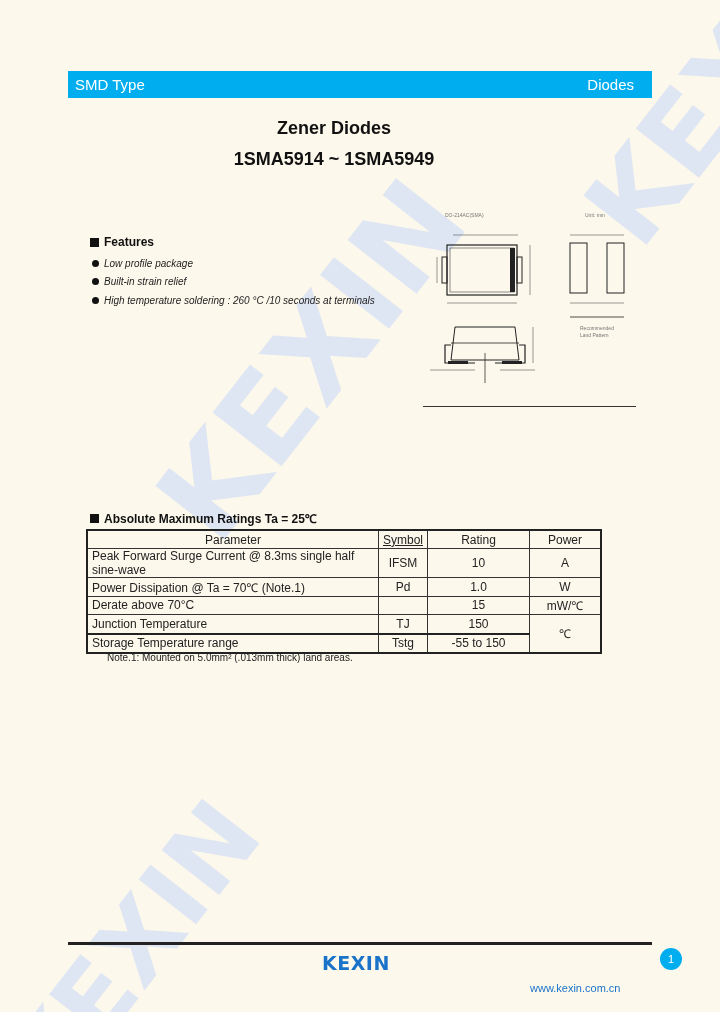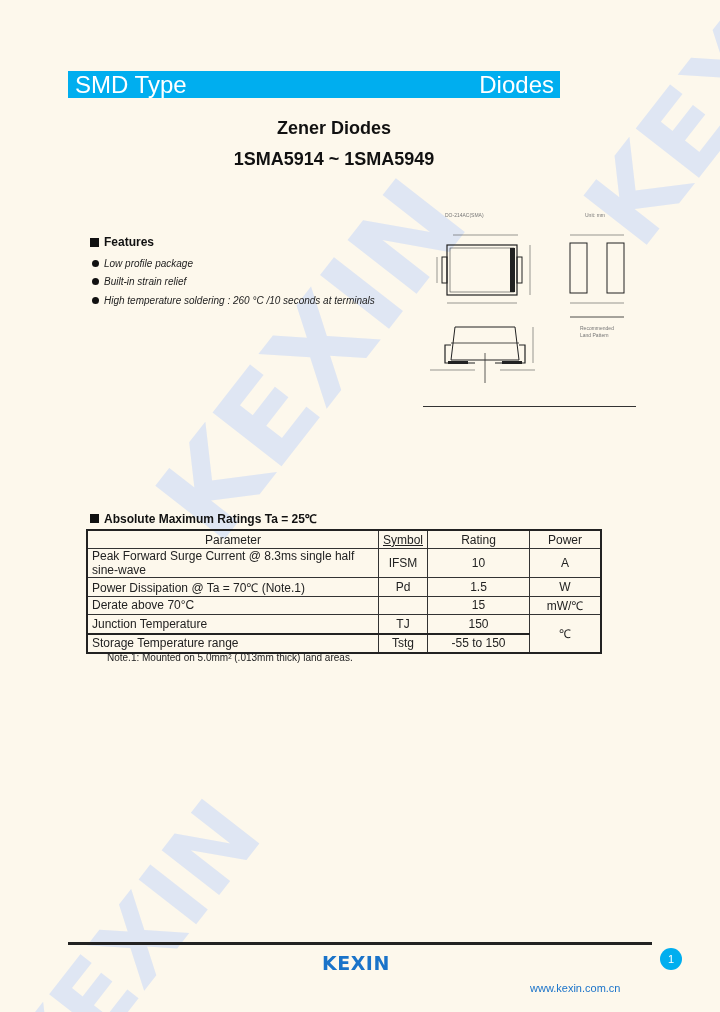--- a/index.html
+++ b/index.html
@@ -3,23 +3,23 @@
   <meta charset="utf-8">
   <style>
     html, body { margin: 0; padding: 0; }
     body {
       width: 720px; height: 1012px; position: relative; overflow: hidden;
       background: #fdf8ec;
       font-family: "Liberation Sans", sans-serif; color: #111;
     }
     .wm { position: absolute; color: #dfe6f3; font-weight: bold; font-family: "DejaVu Sans", sans-serif; white-space: nowrap; pointer-events: none; z-index: 0; }
     .header-bar {
-      position: absolute; left: 68px; top: 71px; width: 492px; height: 27px;
+      position: absolute; left: 68px; top: 71px; width: 584px; height: 27px;
       background: #00aeef; color: #fff; display: flex; justify-content: space-between; align-items: center;
-      font-size: 24px; padding: 0 6px 0 7px; box-sizing: border-box; z-index: 1;
+      font-size: 15px; padding: 0 18px 0 7px; box-sizing: border-box; z-index: 1;
     }
     .title { position: absolute; left: 0; width: 668px; text-align: center; font-weight: bold; font-size: 18px; z-index: 1; }
     .section-h { position: absolute; font-size: 12px; display: flex; align-items: center; z-index: 1; font-weight: bold; }
     .sq { display: inline-block; width: 9px; height: 9px; background: #111; margin-right: 5px; }
     .features { position: absolute; left: 92px; top: 254px; list-style: none; margin: 0; padding: 0; font-size: 10px; z-index: 1; color: #222; font-style: italic; }
     .features li { height: 18.6px; display: flex; align-items: center; }
     .dot { display: inline-block; width: 7px; height: 7px; border-radius: 50%; background: #111; margin-right: 5px; }
     .drawing { position: absolute; left: 415px; top: 205px; width: 225px; height: 200px; z-index: 1; }
     .drawing-line { position: absolute; left: 423px; top: 406px; width: 213px; height: 1px; background: #333; z-index: 1; }
     table.ratings {
@@ -123,21 +123,21 @@
   </tr>
   <tr>
     <td>Peak  Forward Surge Current   @ 8.3ms single half sine-wave</td>
     <td class="c">IFSM</td>
     <td class="c">10</td>
     <td class="c">A</td>
   </tr>
   <tr>
     <td>Power Dissipation @ Ta = 70℃   (Note.1)</td>
     <td class="c">Pd</td>
-    <td class="c">1.5</td>
+    <td class="c">1.0</td>
     <td class="c">W</td>
   </tr>
   <tr>
     <td>Derate above 70°C</td>
     <td class="c"></td>
     <td class="c">15</td>
     <td class="c">mW/℃</td>
   </tr>
   <tr>
     <td>Junction Temperature</td>

